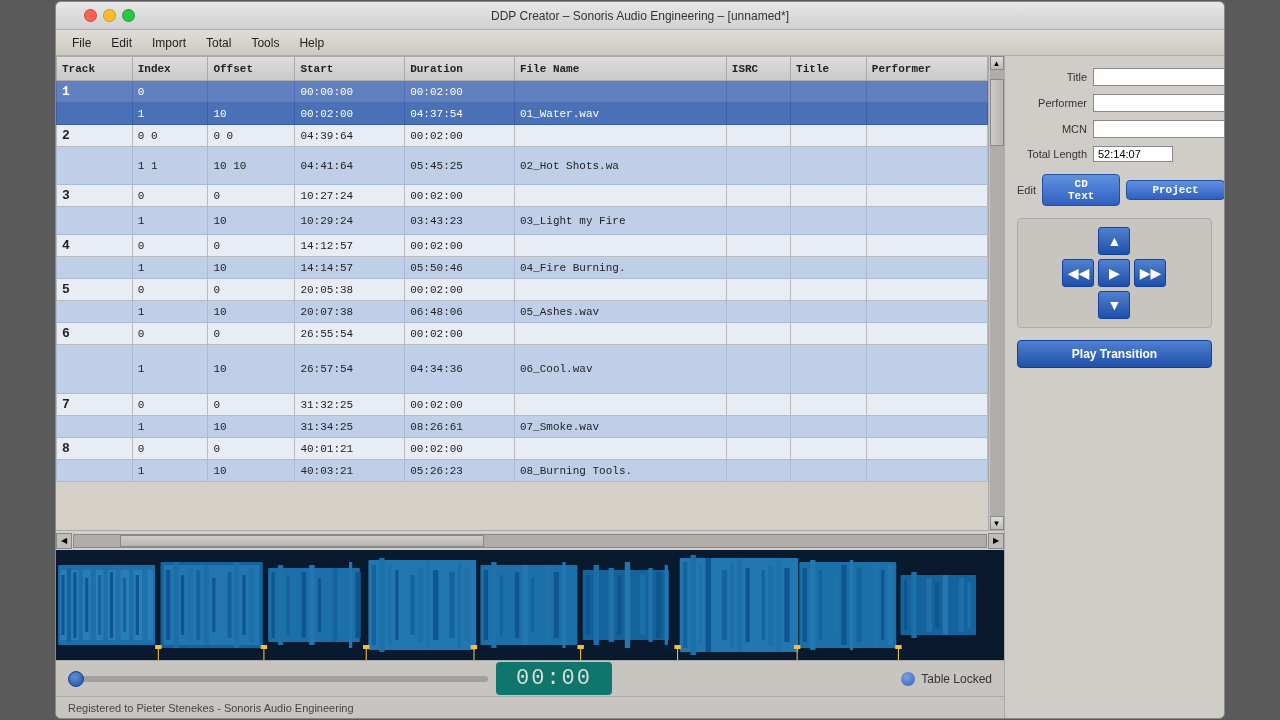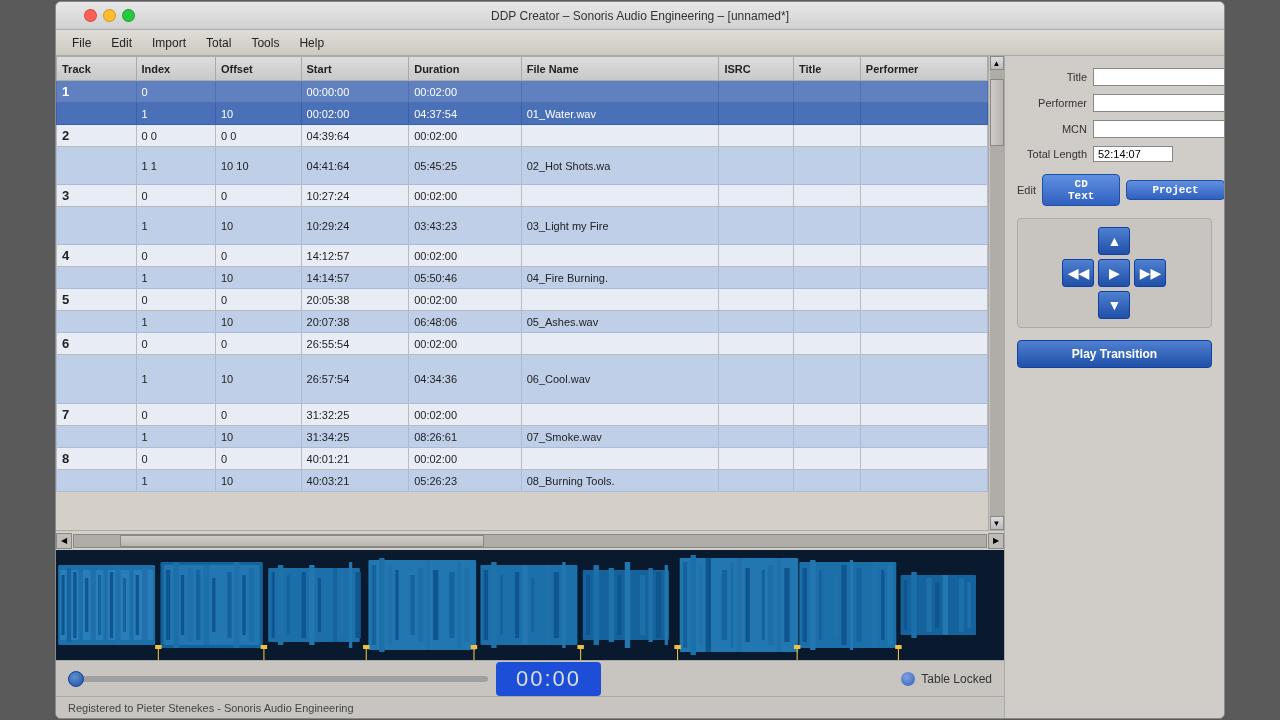--- a/index.html
+++ b/index.html
@@ -180,24 +180,24 @@
       position: absolute;
       left: 0;
       top: -5px;
       width: 16px;
       height: 16px;
       background: radial-gradient(circle at 40% 35%, #6090d0, #2050a0);
       border-radius: 50%;
       border: 1px solid #1040a0;
     }
     .time-display {
-      background: #1d4ed8;
+      background: #0f766e;
       color: #ddd;
       font-size: 22px;
-      font-family: Liberation Sans, sans-serif;
+      font-family: Liberation Mono, monospace;
       padding: 4px 20px;
       border-radius: 4px;
       letter-spacing: 2px;
     }
     .status-indicator {
       display: flex;
       align-items: center;
       gap: 6px;
       margin-left: auto;
     }
@@ -320,20 +320,21 @@
     
     .table-scroll-container {
       flex: 1;
       overflow: hidden;
       position: relative;
       display: flex;
     }
     .table-inner {
       flex: 1;
       overflow: hidden;
+      font-family: Liberation Mono, monospace;
     }
     .table-scrollbar {
       width: 16px;
       background: #c8c5c0;
       border-left: 1px solid #aaa;
       display: flex;
       flex-direction: column;
       align-items: center;
     }
     .table-sb-up, .table-sb-down {
@@ -461,21 +462,21 @@
                   <td style="border: 1px solid rgb(187, 187, 187); padding: 2px 5px; height: 22px; color: rgb(34, 34, 34);"></td>
                   <td style="border: 1px solid rgb(187, 187, 187); padding: 2px 5px; height: 22px; color: rgb(34, 34, 34);"></td>
                   <td style="border: 1px solid rgb(187, 187, 187); padding: 2px 5px; height: 22px; color: rgb(34, 34, 34);"></td>
                 </tr>
                 <tr style="background: rgb(192, 207, 232); color: rgb(34, 34, 34);">
                   <td style="border: 1px solid rgb(170, 187, 216); padding: 2px 5px; height: 22px; color: rgb(34, 34, 34);"></td>
                   <td style="border: 1px solid rgb(170, 187, 216); padding: 2px 5px; height: 22px; color: rgb(34, 34, 34);">1</td>
                   <td style="border: 1px solid rgb(170, 187, 216); padding: 2px 5px; height: 22px; color: rgb(34, 34, 34);">10</td>
                   <td style="border: 1px solid rgb(170, 187, 216); padding: 2px 5px; height: 22px; color: rgb(34, 34, 34);">10:29:24</td>
                   <td style="border: 1px solid rgb(170, 187, 216); padding: 2px 5px; height: 22px; color: rgb(34, 34, 34);">03:43:23</td>
-                  <td style="border: 1px solid rgb(170, 187, 216); padding: 1px 5px; height: 38px; color: rgb(34, 34, 34);">03_Light my Fire</td>
+                  <td style="border: 1px solid rgb(170, 187, 216); padding: 1px 5px; height: 28px; color: rgb(34, 34, 34);">03_Light my Fire</td>
                   <td style="border: 1px solid rgb(170, 187, 216); padding: 2px 5px; height: 22px; color: rgb(34, 34, 34);"></td>
                   <td style="border: 1px solid rgb(170, 187, 216); padding: 2px 5px; height: 22px; color: rgb(34, 34, 34);"></td>
                   <td style="border: 1px solid rgb(170, 187, 216); padding: 2px 5px; height: 22px; color: rgb(34, 34, 34);"></td>
                 </tr>
                 <tr style="background: rgb(232, 236, 244); color: rgb(34, 34, 34);">
                   <td style="border: 1px solid rgb(187, 187, 187); padding: 2px 5px; height: 22px; color: rgb(34, 34, 34); font-weight: bold; font-size: 13px;">4</td>
                   <td style="border: 1px solid rgb(187, 187, 187); padding: 2px 5px; height: 22px; color: rgb(34, 34, 34);">0</td>
                   <td style="border: 1px solid rgb(187, 187, 187); padding: 2px 5px; height: 22px; color: rgb(34, 34, 34);">0</td>
                   <td style="border: 1px solid rgb(187, 187, 187); padding: 2px 5px; height: 22px; color: rgb(34, 34, 34);">14:12:57</td>
                   <td style="border: 1px solid rgb(187, 187, 187); padding: 2px 5px; height: 22px; color: rgb(34, 34, 34);">00:02:00</td>

